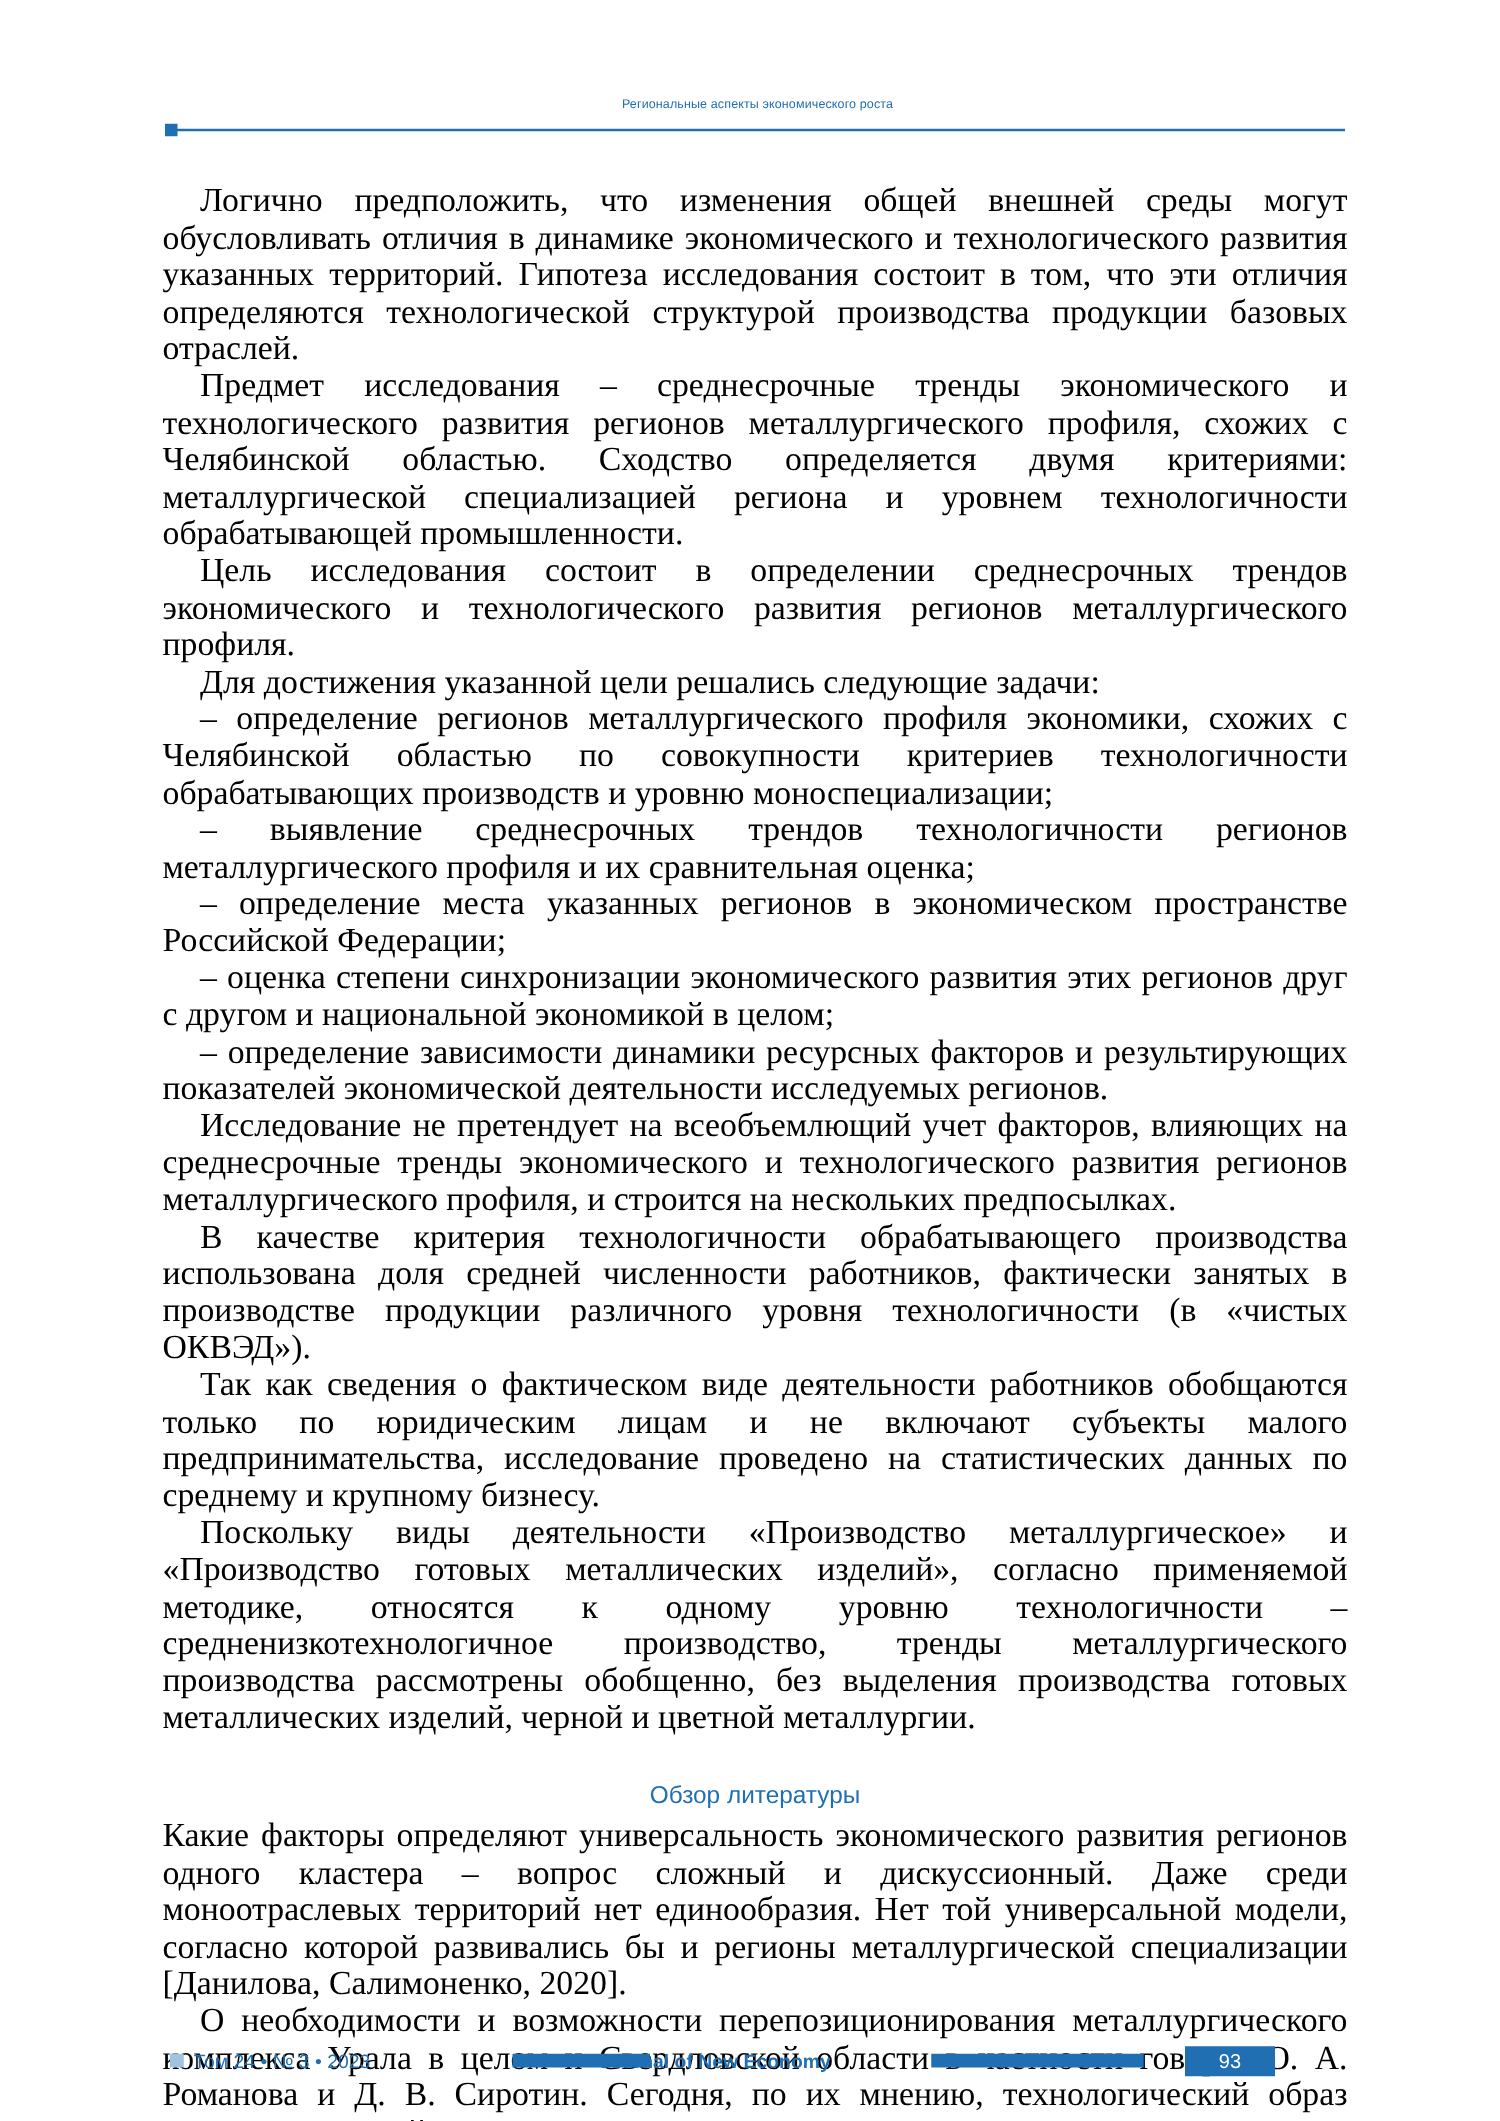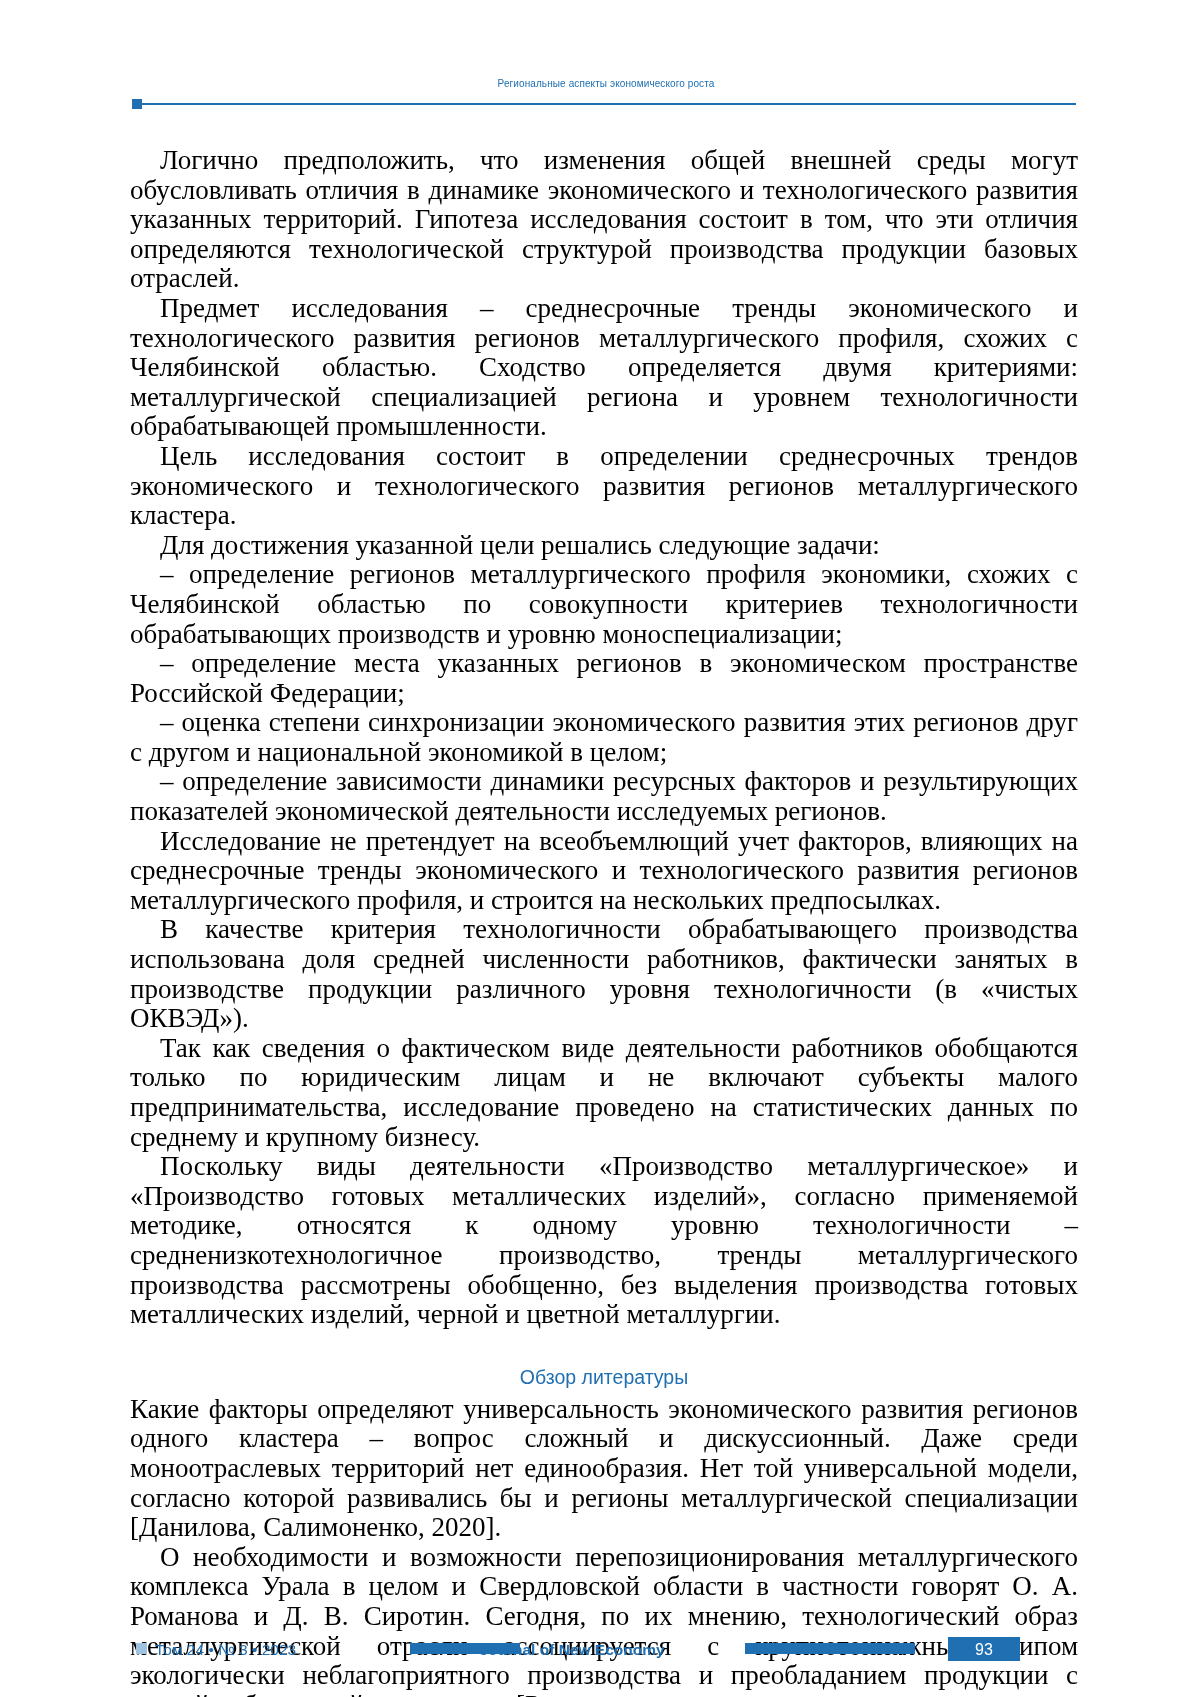--- a/index.html
+++ b/index.html
@@ -154,23 +154,24 @@
 
 <div class="page">
 
   <div class="head-rule-cap"></div>
   <div class="running-head">Региональные аспекты экономического роста</div>
   <div class="head-rule"></div>
 
   <div class="content">
     <p class="indent">Логично предположить, что изменения общей внешней среды могут обусловливать отличия в динамике экономического и технологического развития указанных территорий. Гипотеза исследования состоит в том, что эти отличия определяются технологической структурой производства продукции базовых отраслей.</p>
     <p class="indent">Предмет исследования – среднесрочные тренды экономического и технологического развития регионов металлургического профиля, схожих с Челябинской областью. Сходство определяется двумя критериями: металлургической специализацией региона и уровнем технологичности обрабатывающей промышленности.</p>
-    <p class="indent">Цель исследования состоит в определении среднесрочных трендов экономического и технологического развития регионов металлургического кластера.</p>
+    <p class="indent">Цель исследования состоит в определении среднесрочных трендов экономического и технологического развития регионов металлургического профиля.</p>
     <p class="indent">Для достижения указанной цели решались следующие задачи:</p>
     <p class="indent">– определение регионов металлургического профиля экономики, схожих с Челябинской областью по совокупности критериев технологичности обрабатывающих производств и уровню моноспециализации;</p>
+    <p class="indent">– выявление среднесрочных трендов технологичности регионов металлургического профиля и их сравнительная оценка;</p>
     <p class="indent">– определение места указанных регионов в экономическом пространстве Российской Федерации;</p>
     <p class="indent">– оценка степени синхронизации экономического развития этих регионов друг с другом и национальной экономикой в целом;</p>
     <p class="indent">– определение зависимости динамики ресурсных факторов и результирующих показателей экономической деятельности исследуемых регионов.</p>
     <p class="indent">Исследование не претендует на всеобъемлющий учет факторов, влияющих на среднесрочные тренды экономического и технологического развития регионов металлургического профиля, и строится на нескольких предпосылках.</p>
     <p class="indent">В качестве критерия технологичности обрабатывающего производства использована доля средней численности работников, фактически занятых в производстве продукции различного уровня технологичности (в «чистых ОКВЭД»).</p>
     <p class="indent">Так как сведения о фактическом виде деятельности работников обобщаются только по юридическим лицам и не включают субъекты малого предпринимательства, исследование проведено на статистических данных по среднему и крупному бизнесу.</p>
     <p class="indent">Поскольку виды деятельности «Производство металлургическое» и «Производство готовых металлических изделий», согласно применяемой методике, относятся к одному уровню технологичности – средненизкотехнологичное производство, тренды металлургического производства рассмотрены обобщенно, без выделения производства готовых металлических изделий, черной и цветной металлургии.</p>
 
     <div class="section-title">Обзор литературы</div>
 

